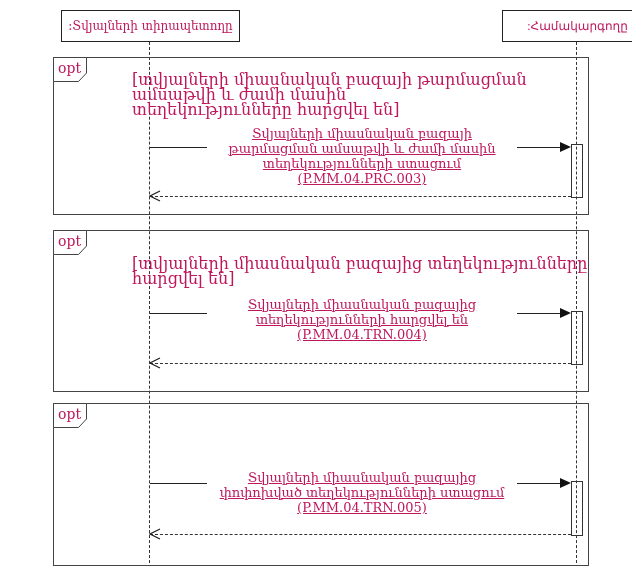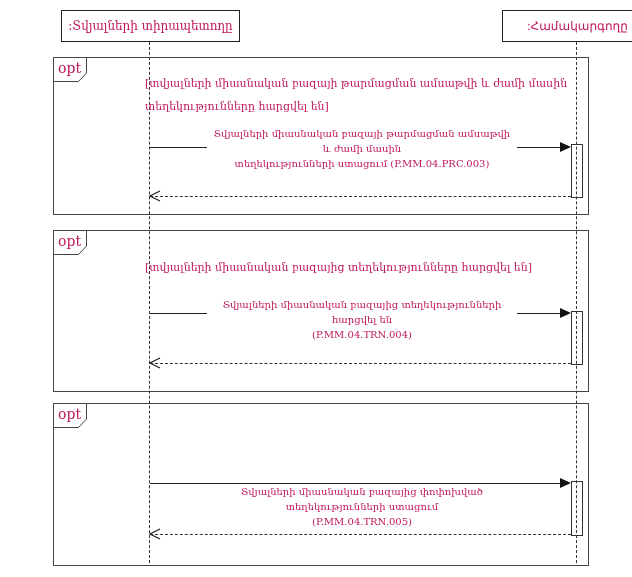--- a/index.html
+++ b/index.html
@@ -16,30 +16,30 @@
     position:absolute;top:42px;height:521px;width:0;border-left:1px dashed #333;z-index:1;
   }
   .fragment{
     position:absolute;left:13px;width:536px;border:1px solid #444;background:transparent;
     box-sizing:border-box;z-index:2;
   }
   .opt-tab{position:absolute;left:-1px;top:-1px;width:35px;height:26px;z-index:3;}
   .opt-tab svg{position:absolute;left:0;top:0;}
   .opt-text{position:absolute;left:5px;top:2px;font-size:14px;line-height:18px;}
   .guard{
-    position:absolute;left:91px;font-size:11px;line-height:23px;white-space:pre-line;z-index:3;
+    position:absolute;left:78px;font-size:16px;line-height:15px;white-space:pre-line;z-index:3;
   }
   .msg-line{position:absolute;left:110px;width:412px;height:0;border-top:1px solid #222;z-index:2;}
   .arrowhead{
     position:absolute;width:0;height:0;z-index:3;
     border-top:5px solid transparent;border-bottom:5px solid transparent;border-left:11px solid #111;
   }
   .msg-label{
     position:absolute;left:322px;transform:translateX(-50%);text-align:center;
-    font-size:10px;line-height:15px;white-space:pre-line;background:#fff;padding:0 5px;z-index:2;
+    font-size:13px;line-height:15px;white-space:pre-line;background:#fff;padding:0 5px;z-index:2;text-decoration:underline;
   }
   .ret-line{position:absolute;left:110px;width:421px;height:0;border-top:1px dashed #333;z-index:2;}
   .ret-chevron{position:absolute;z-index:3;}
   .activation{
     position:absolute;left:531px;width:12px;border:1px solid #333;background:transparent;
     box-sizing:border-box;z-index:2;
   }
 </style>
 </head>
 <body>
@@ -98,21 +98,21 @@
   <div class="fragment" style="top:403px;height:163px;">
     <div class="opt-tab">
       <svg width="35" height="26" viewBox="0 0 35 26">
         <path d="M0.5,0.5 L33.5,0.5 L33.5,16 L25.5,24.5 L0.5,24.5 Z" fill="#ffffff" stroke="#444444" stroke-width="1"></path>
       </svg>
       <span class="opt-text">opt</span>
     </div>
   </div>
   <div class="msg-line" style="top:483px;"></div>
   <div class="arrowhead" style="left:520px;top:478px;"></div>
-  <div class="msg-label" style="top:484px;">Տվյալների միասնական բազայից փոփոխված տեղեկությունների ստացում
+  <div class="msg-label" style="top:470px;">Տվյալների միասնական բազայից փոփոխված տեղեկությունների ստացում
 (P.MM.04.TRN.005)</div>
   <div class="activation" style="top:481px;height:55px;"></div>
   <div class="ret-line" style="top:534px;"></div>
   <svg class="ret-chevron" style="left:109px;top:528px;" width="12" height="12" viewBox="0 0 12 12">
     <polyline points="11,1 1,6 11,11" fill="none" stroke="#222" stroke-width="1.2"></polyline>
   </svg>
 
 </div>
 
 </body></html>

